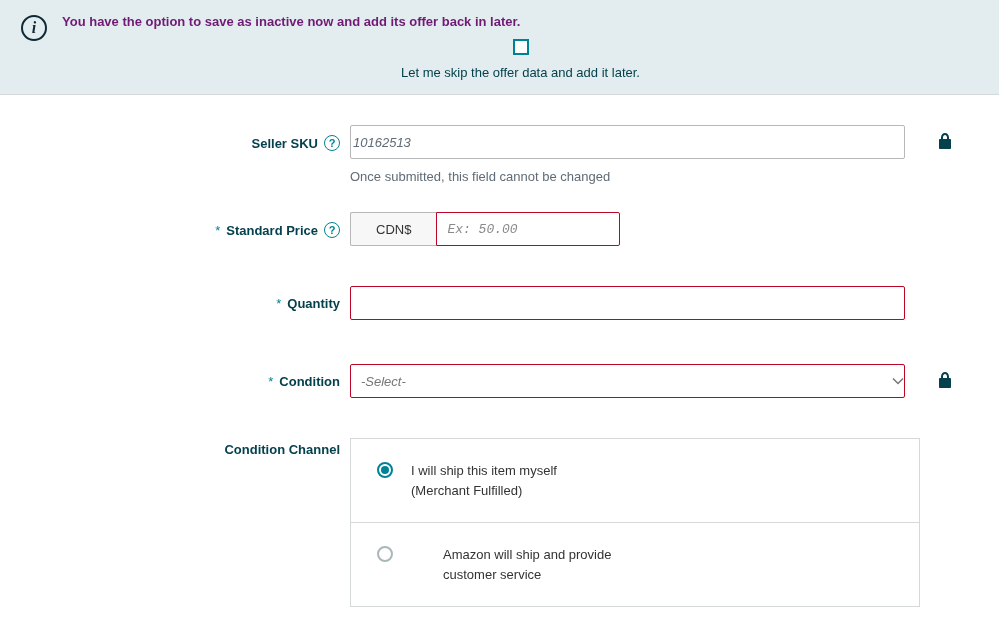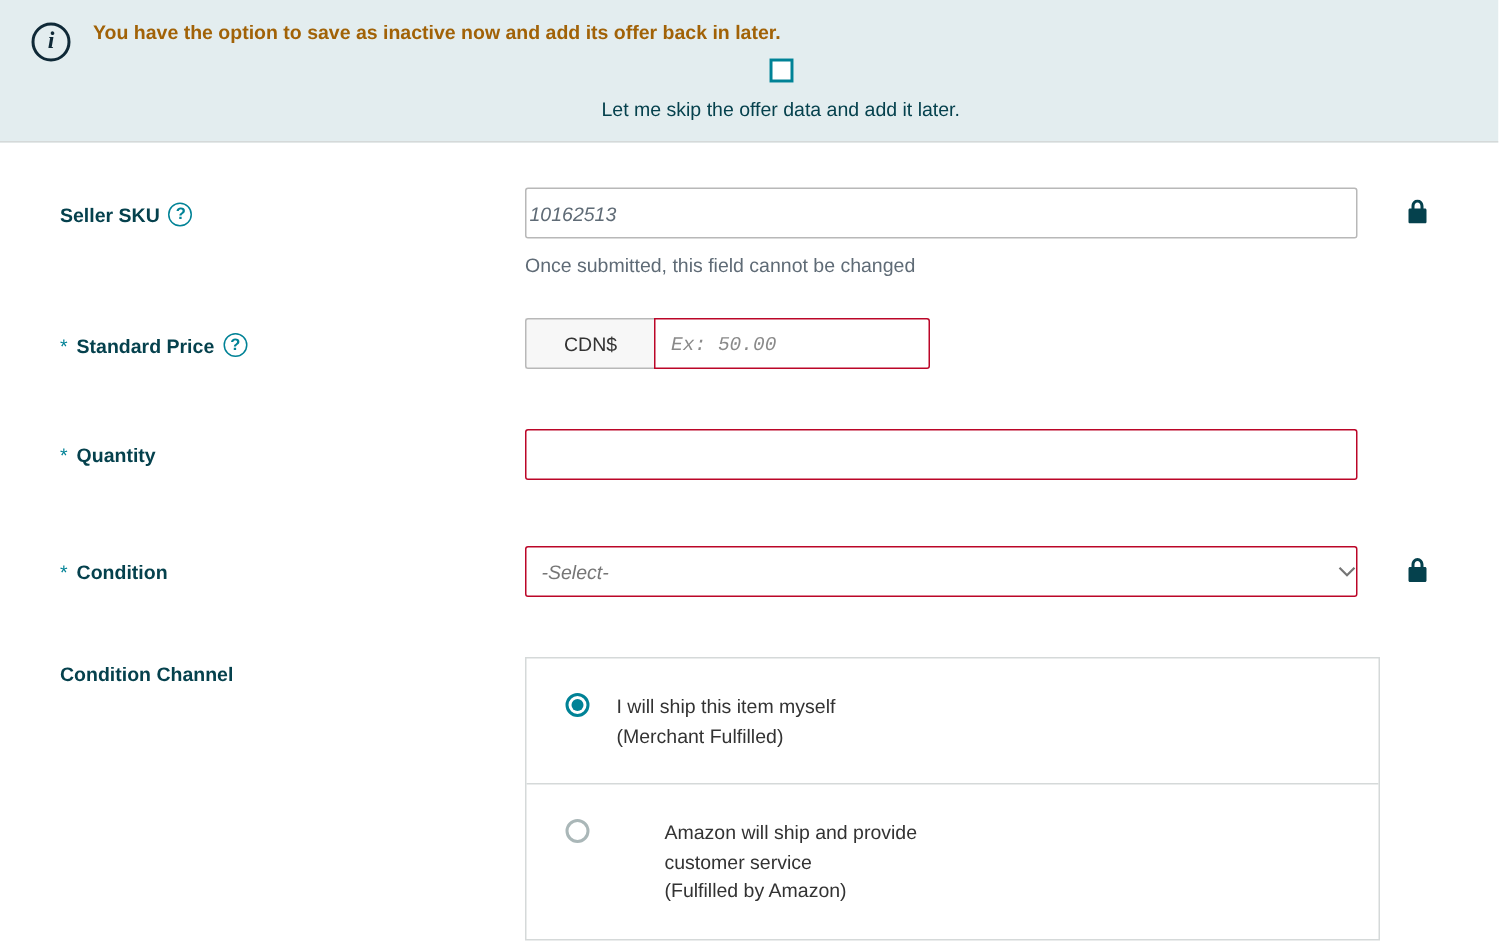--- a/index.html
+++ b/index.html
@@ -36,21 +36,21 @@
   justify-content: center;
   font-family: Georgia, serif;
   font-style: italic;
   font-weight: bold;
   font-size: 16px;
   color: #0f2937;
 }
 .notice-body { flex: 1; }
 .notice-title {
   font-weight: bold;
-  color: #a16207;
+  color: #701a75;
   font-size: 13px;
 }
 .notice-check-row {
   margin-top: 10px;
   display: flex;
   align-items: center;
   gap: 10px;
   flex-direction: column;
 }
 .checkbox-box {
@@ -70,20 +70,21 @@
   margin-bottom: 28px;
   align-items: start;
 }
 .label-cell {
   text-align: right;
   padding-top: 10px;
   font-size: 13px;
   color: #05414d;
   font-weight: bold;
   display: flex;
+  justify-content: flex-end;
   align-items: center;
   gap: 6px;
 }
 .req-star { color: #008296; font-weight: normal; }
 .help-circle {
   width: 16px;
   height: 16px;
   border: 1.5px solid #008296;
   border-radius: 50%;
   display: inline-flex;
@@ -309,20 +310,19 @@
           </div>
           <div class="radio-label">
             <div>I will ship this item myself</div>
             <div>(Merchant Fulfilled)</div>
           </div>
         </div>
         <div class="radio-row">
           <div class="radio-outer unselected"></div>
           <div class="radio-label" style="max-width:220px;margin-left:32px;">
             <div>Amazon will ship and provide customer service</div>
-            <div>(Fulfilled by Amazon)</div>
           </div>
         </div>
       </div>
     </div>
   </div>
 
 </div>
 
 </body></html>

